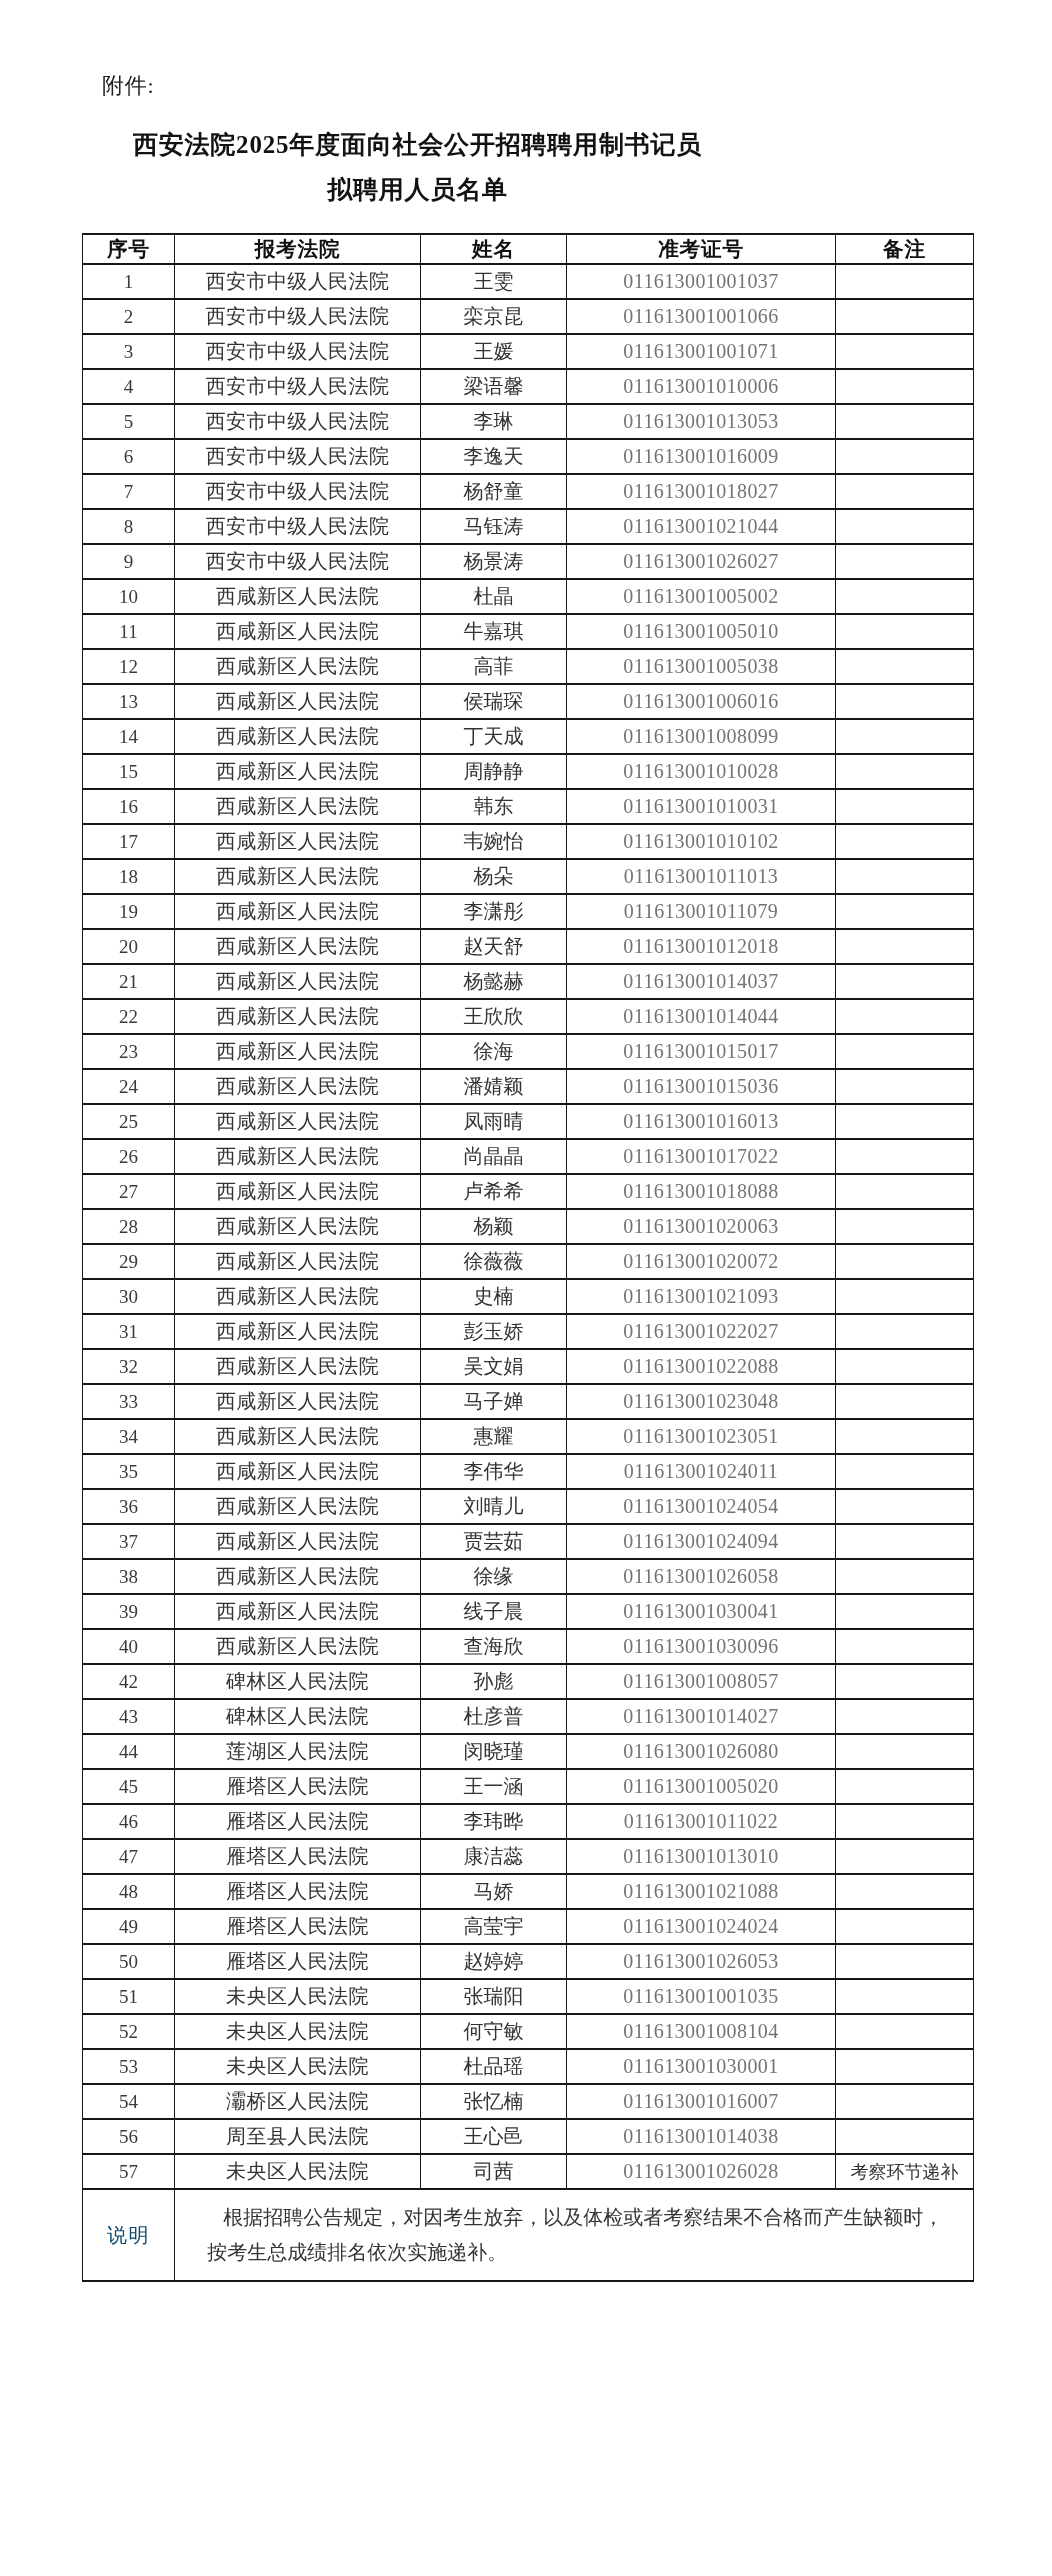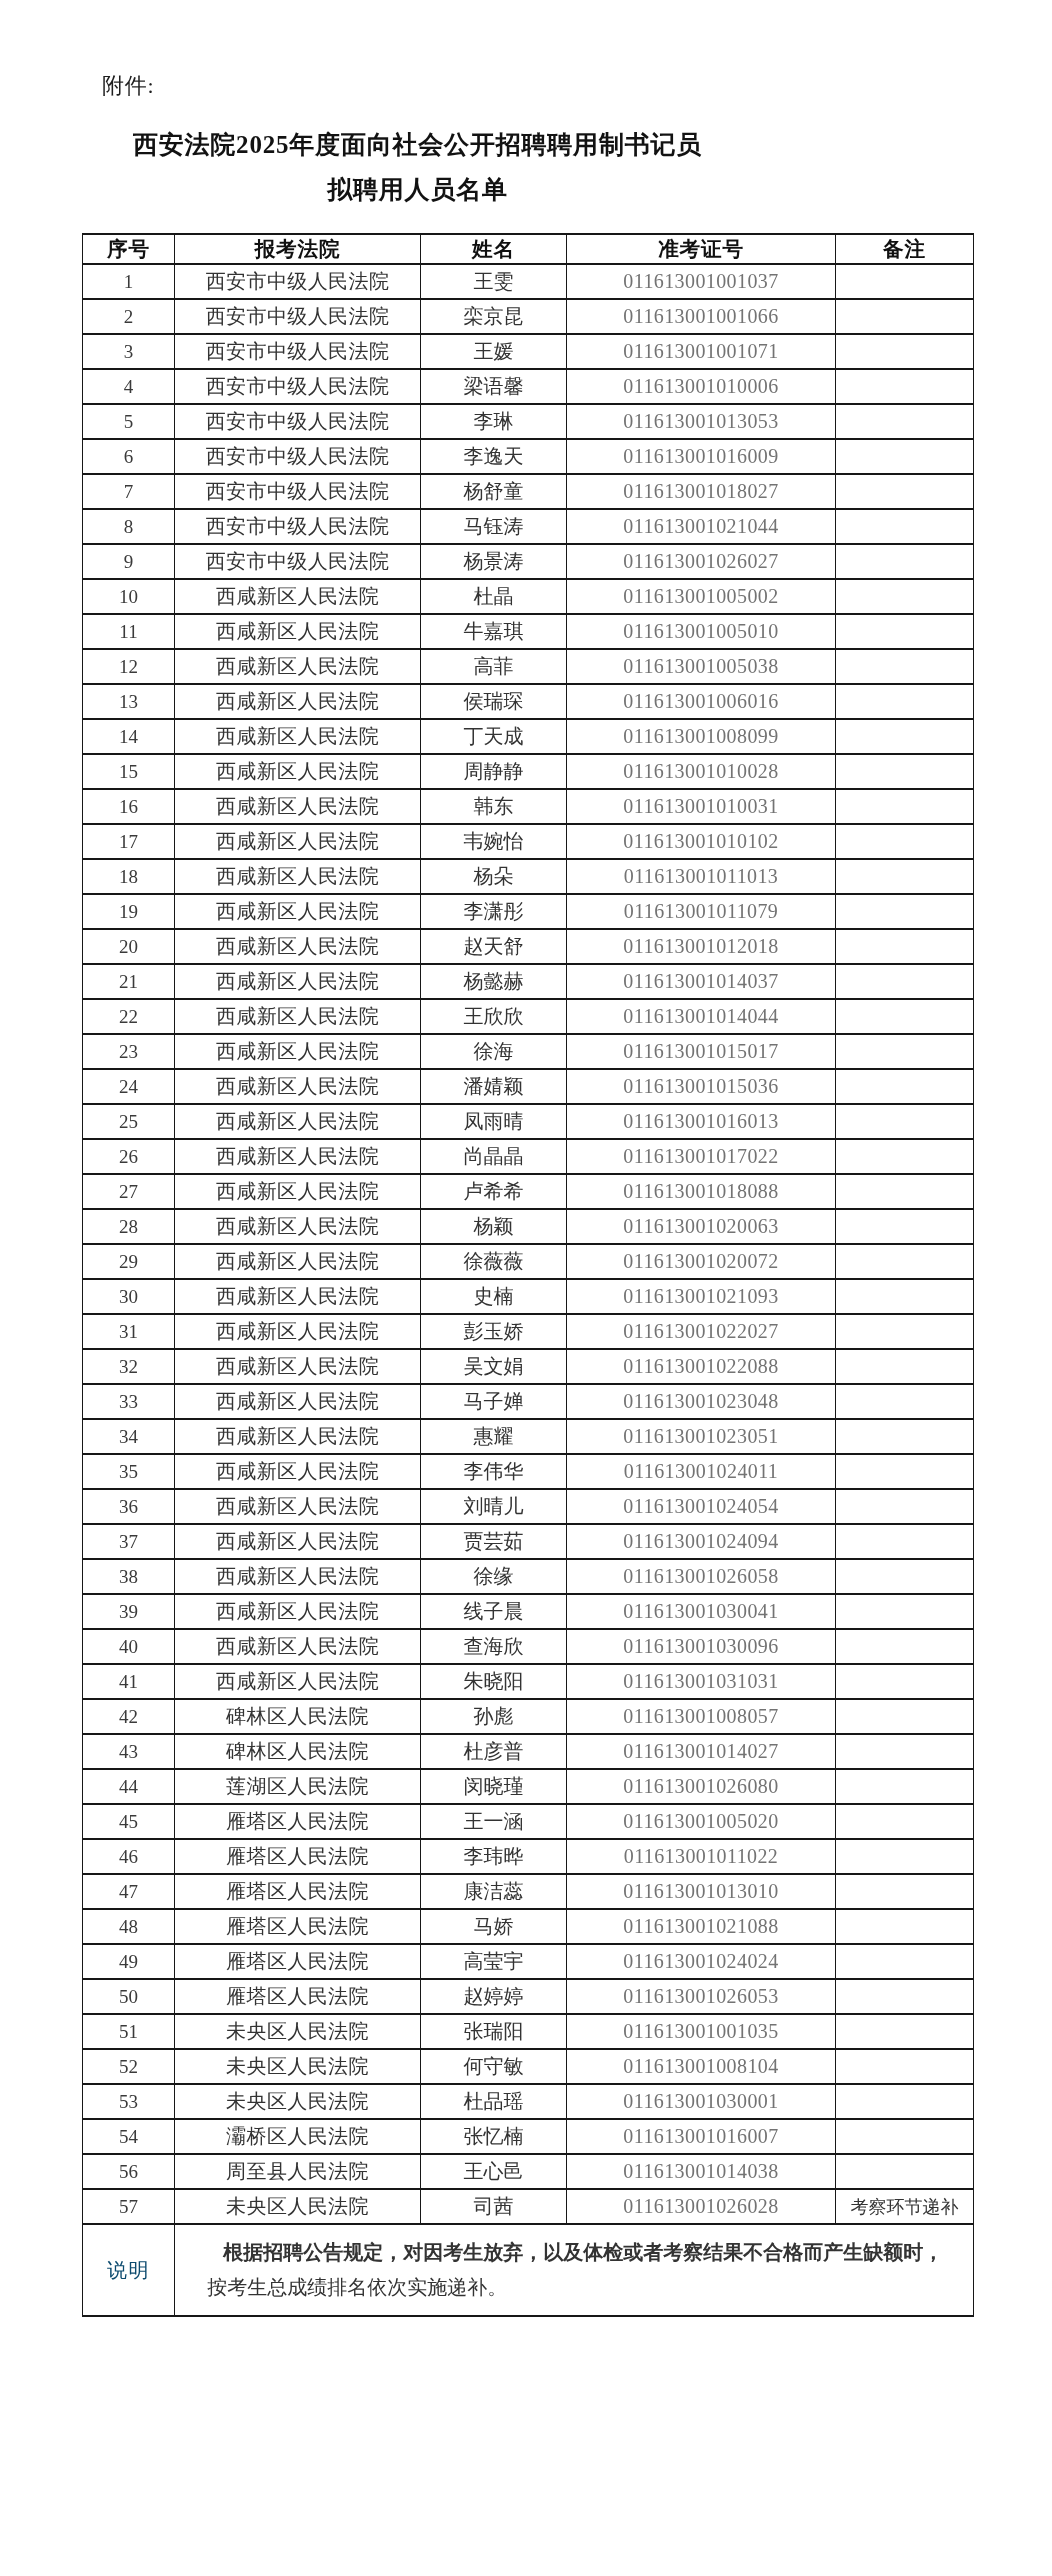--- a/index.html
+++ b/index.html
@@ -37,21 +37,21 @@
   .roster td.c-index  { font-size:19px; color:#3a3a3a; }
   .roster td.c-court  { letter-spacing:0.4px; }
   .roster td.c-ticket { letter-spacing:0.4px; color:#737373; }
   .roster td.c-remark { font-size:18px; letter-spacing:0; padding:0 1.6px; }
   .roster tfoot td { height:92px; }
   .roster td.note-label { font-size:20px; color:#0c4a6e; letter-spacing:1.6px; }
   .roster td.note-body {
     text-align:left; white-space:normal; padding:5px 10px 5px 8.2px;
     font-size:20px; line-height:35px; color:#333333;
   }
-  .note-line-1 { text-indent:2em;font-weight:bold; }
+  .note-line-1 { text-indent:2em; }
   .note-line-2 { text-indent:0;margin-left:24px; }
 </style>
 </head>
 <body>
 
 <div class="attachment">附件:</div>
 
 <div class="doc-title">
   <div>西安法院2025年度面向社会公开招聘聘用制书记员</div>
   <div>拟聘用人员名单</div>
@@ -349,27 +349,20 @@
     <td class="c-remark"></td>
   </tr>
       <tr>
     <td class="c-index">40</td>
     <td class="c-court">西咸新区人民法院</td>
     <td class="c-name">查海欣</td>
     <td class="c-ticket">011613001030096</td>
     <td class="c-remark"></td>
   </tr>
       <tr>
-    <td class="c-index">41</td>
-    <td class="c-court">西咸新区人民法院</td>
-    <td class="c-name">朱晓阳</td>
-    <td class="c-ticket">011613001031031</td>
-    <td class="c-remark"></td>
-  </tr>
-      <tr>
     <td class="c-index">42</td>
     <td class="c-court">碑林区人民法院</td>
     <td class="c-name">孙彪</td>
     <td class="c-ticket">011613001008057</td>
     <td class="c-remark"></td>
   </tr>
       <tr>
     <td class="c-index">43</td>
     <td class="c-court">碑林区人民法院</td>
     <td class="c-name">杜彦普</td>

